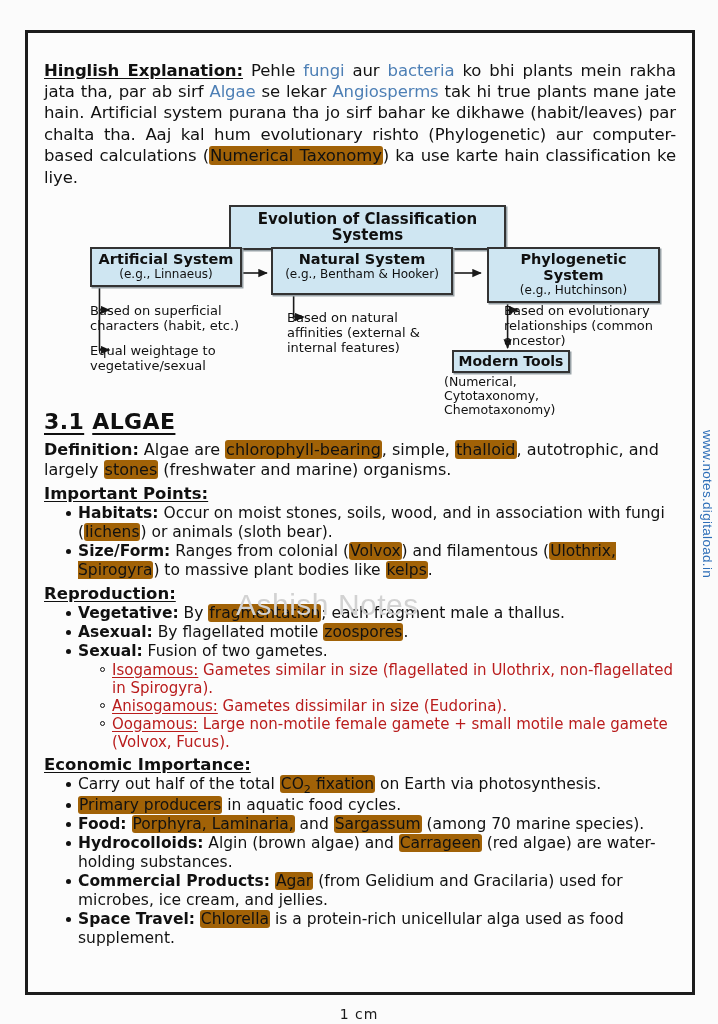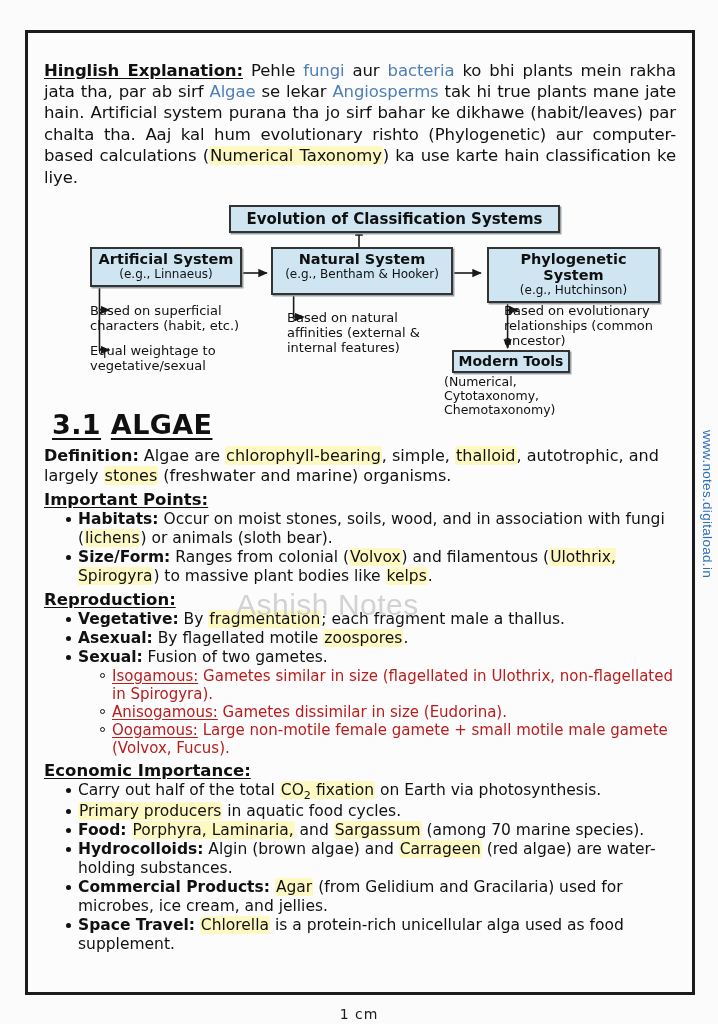--- a/index.html
+++ b/index.html
@@ -19,21 +19,21 @@
     border:3px solid #1c1c1c;
     box-sizing:border-box;
     overflow:hidden;
   }
   #inner{
     position:absolute;
     left:0;top:0;right:0;bottom:0;
     padding:10px 16px 0 16px;
     box-sizing:border-box;
   }
-  .hl{ background:#fef9c3; border-radius:3px; padding:0 1px; }
+  .hl{ background:#a16207; border-radius:3px; padding:0 1px; }
   .blue{ color:#4d7fb5; }
 
   
   #intro{
     font-size:16.5px;
     line-height:1.30;
     color:#111;
     text-align:justify;
     letter-spacing:-0.1px;
   }
@@ -49,21 +49,21 @@
     position:absolute;
     background:#cfe6f2;
     border:2px solid #333;
     box-sizing:border-box;
     text-align:center;
     color:#101010;
     box-shadow:1.5px 1.5px 0 #9aa3a8;
   }
   .dbox .t1{font-size:14.5px;font-weight:bold;line-height:1.1;}
   .dbox .t2{font-size:12px;line-height:1.1;}
-  #b-title{left:185px;top:0px;width:331px;padding:4px 8px;}
+  #b-title{left:185px;top:0px;width:277px;padding:4px 8px;}
   #b-title .t1{font-size:15px;}
   #b-art{left:46px;top:42px;width:152px;padding:3px 4px 4px;}
   #b-nat{left:227px;top:42px;width:182px;padding:3px 4px 12px;}
   #b-phy{left:443px;top:42px;width:173px;padding:3px 4px 4px;}
   #b-mod{left:408px;top:145px;width:118px;padding:2px 4px;}
   #b-mod .t1{font-size:14px;}
 
   .note{
     position:absolute;
     font-size:13px;
@@ -74,22 +74,22 @@
   #n-art2{left:46px;top:138px;width:175px;}
   #n-nat1{left:243px;top:105px;width:170px;}
   #n-phy1{left:460px;top:98px;width:180px;}
   #n-mod{left:400px;top:170px;width:140px;text-align:left;font-size:12.5px;line-height:1.15;}
 
   
   #dsvg{position:absolute;left:0;top:0;width:100%;height:200px;pointer-events:none;}
 
   
   #sec-head{
-    font-size:27px;font-weight:bold;color:#101010;
-    margin:4px 0 6px 8px;letter-spacing:0.4px;
+    font-size:22px;font-weight:bold;color:#101010;
+    margin:4px 0 6px 0;letter-spacing:0.4px;
   }
   #sec-head span{
     text-decoration:underline;
     text-decoration-thickness:2px;
     text-underline-offset:4px;
   }
   .subhead{
     font-size:16.5px;font-weight:bold;
     text-decoration:underline;text-underline-offset:2px;
     color:#101010;margin-top:4px;

